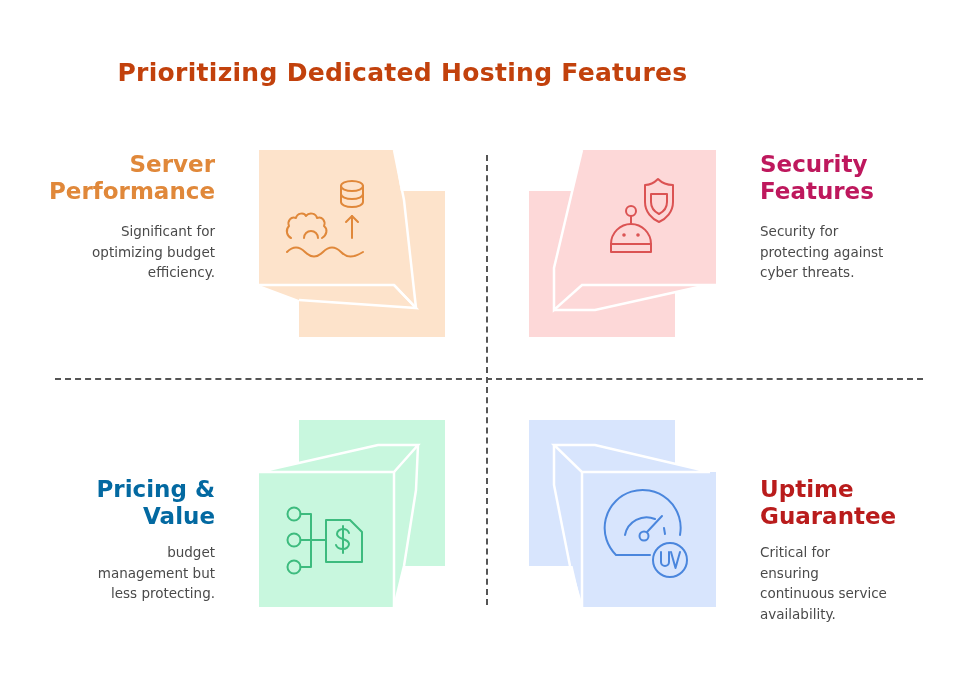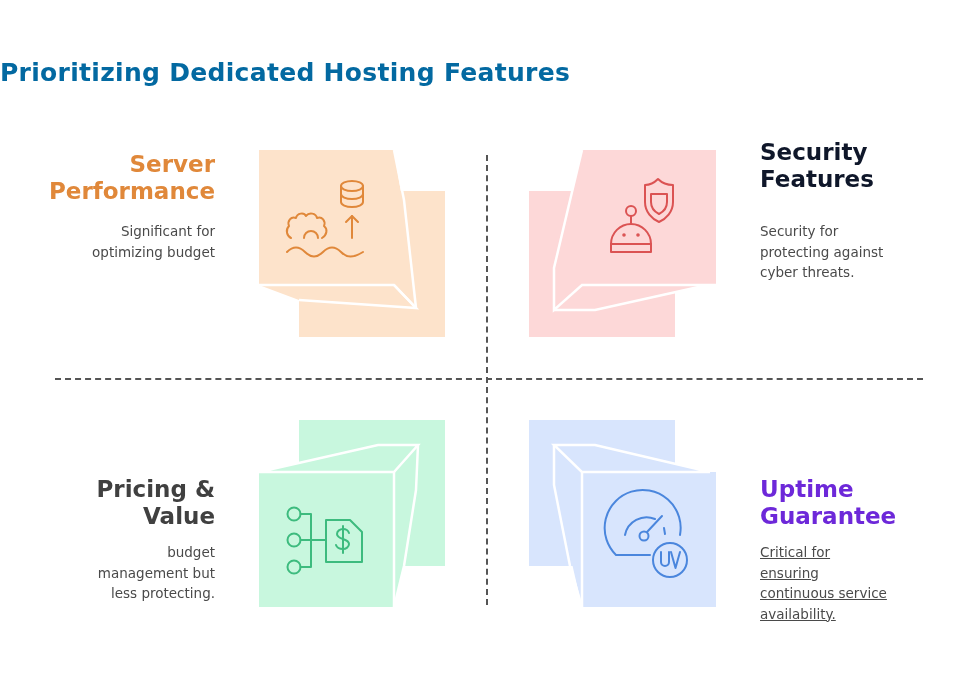--- a/index.html
+++ b/index.html
@@ -1,19 +1,19 @@
 <!DOCTYPE html>
 <html><head>
 <meta charset="utf-8">
 <style>
   html, body { margin: 0; padding: 0; background: #ffffff; }
   body { width: 975px; height: 678px; position: relative; overflow: hidden;
          font-family: "DejaVu Sans", sans-serif; color: #444444; }
-  .title { position: absolute; left: 0; top: 58px; width: 805px; text-align: left;
-           font-size: 25px; font-weight: bold; color: #0369a1; letter-spacing: 0.3px; }
+  .title { position: absolute; left: 0; top: 58px; width: 805px; text-align: center;
+           font-size: 25px; font-weight: bold; color: #c2410c; letter-spacing: 0.3px; }
   .axis-h { position: absolute; left: 55px; top: 378px; width: 868px; height: 0;
             border-top: 2px dashed #555555; }
   .axis-v { position: absolute; left: 486px; top: 155px; width: 0; height: 450px;
             border-left: 2px dashed #555555; }
   .quad-svg { position: absolute; }
   .heading { position: absolute; font-size: 23px; font-weight: bold; line-height: 27px; }
   .desc { position: absolute; font-size: 13.5px; line-height: 20.5px; color: #4a4a4a; }
   .right { text-align: right; }
   .left { text-align: left; }
 </style>
@@ -26,20 +26,21 @@
 <div class="axis-v"></div>
 
 <div>
   <div class="heading right" style="left:40px; top:151px; width:175px; color:#E0883A;">
     <div>Server</div>
     <div>Performance</div>
   </div>
   <div class="desc right" style="left:40px; top:221px; width:175px;">
     <div>Significant for</div>
     <div>optimizing budget</div>
+    <div>efficiency.</div>
   </div>
   <svg class="quad-svg" style="left:250px; top:140px;" width="210" height="210" viewBox="0 0 210 210">
     <rect x="49" y="51" width="146" height="146" fill="#FDE3CB"></rect>
     <polygon points="9,10 144,10 170,168 49,160 9,145" fill="#FDE3CB"></polygon>
     <rect x="9" y="10" width="135" height="135" fill="#FDE3CB"></rect>
     <polyline points="9,145 144,145 166,168 49,160" fill="none" stroke="#ffffff" stroke-width="2.5"></polyline>
     <polyline points="144,10 154,60 166,168" fill="none" stroke="#ffffff" stroke-width="2.5"></polyline>
     <line x1="144" y1="145" x2="166" y2="168" stroke="#ffffff" stroke-width="2.5"></line>
     <g fill="none" stroke="#E0883A" stroke-width="2" stroke-linecap="round" stroke-linejoin="round">
       <ellipse cx="102" cy="46" rx="11" ry="5"></ellipse>
@@ -65,33 +66,33 @@
       <path d="M127 45 c6 0 10 -3 13 -6 c3 3 8 6 15 6 v17 c0 10 -7 17 -14 20 c-7 -3 -14 -10 -14 -20 z" transform="translate(-2,0)"></path>
       <path d="M133 54 h16 v8 c0 6 -4 10 -8 12 c-4 -2 -8 -6 -8 -12 z" transform="translate(-2,0)"></path>
       <circle cx="111" cy="71" r="5"></circle>
       <line x1="111" y1="76" x2="111" y2="83"></line>
       <path d="M91 104 a20 20 0 0 1 40 0 v8 h-40 z"></path>
       <line x1="91" y1="104" x2="131" y2="104"></line>
       <circle cx="104" cy="95" r="0.8" fill="#DB5353"></circle>
       <circle cx="118" cy="95" r="0.8" fill="#DB5353"></circle>
     </g>
   </svg>
-  <div class="heading left" style="left:760px; top:139px; width:200px; color:#0f172a;">
+  <div class="heading left" style="left:760px; top:151px; width:200px; color:#be185d;">
     <div>Security</div>
     <div>Features</div>
   </div>
   <div class="desc left" style="left:760px; top:221px; width:200px;">
     <div>Security for</div>
     <div>protecting against</div>
     <div>cyber threats.</div>
   </div>
 </div>
 
 <div>
-  <div class="heading right" style="left:40px; top:476px; width:175px; color:#404040;">
+  <div class="heading right" style="left:40px; top:476px; width:175px; color:#0369a1;">
     <div>Pricing &amp;</div>
     <div>Value</div>
   </div>
   <div class="desc right" style="left:40px; top:542px; width:175px;">
     <div>budget</div>
     <div>management but</div>
     <div>less protecting.</div>
   </div>
   <svg class="quad-svg" style="left:250px; top:410px;" width="210" height="210" viewBox="0 0 210 210">
     <rect x="49" y="10" width="146" height="146" fill="#C8F7DE"></rect>
@@ -125,23 +126,23 @@
       <line x1="97" y1="145" x2="130" y2="145"></line>
       <path d="M105 125 a22 22 0 0 1 30 -16"></path>
       <circle cx="124" cy="126" r="4.5"></circle>
       <line x1="127" y1="122" x2="142" y2="106"></line>
       <line x1="144" y1="118" x2="145" y2="124"></line>
       <circle cx="150" cy="150" r="17"></circle>
       <path d="M141 142 v10 a4 4 0 0 0 8 0 v-10"></path>
       <polyline points="151,142 155.5,158 160,142"></polyline>
     </g>
   </svg>
-  <div class="heading left" style="left:760px; top:476px; width:200px; color:#6d28d9;">
+  <div class="heading left" style="left:760px; top:476px; width:200px; color:#b91c1c;">
     <div>Uptime</div>
     <div>Guarantee</div>
   </div>
-  <div class="desc left" style="left:760px; top:542px; width:200px;text-decoration:underline;">
+  <div class="desc left" style="left:760px; top:542px; width:200px;">
     <div>Critical for</div>
     <div>ensuring</div>
     <div>continuous service</div>
     <div>availability.</div>
   </div>
 </div>
 
 </body></html>

